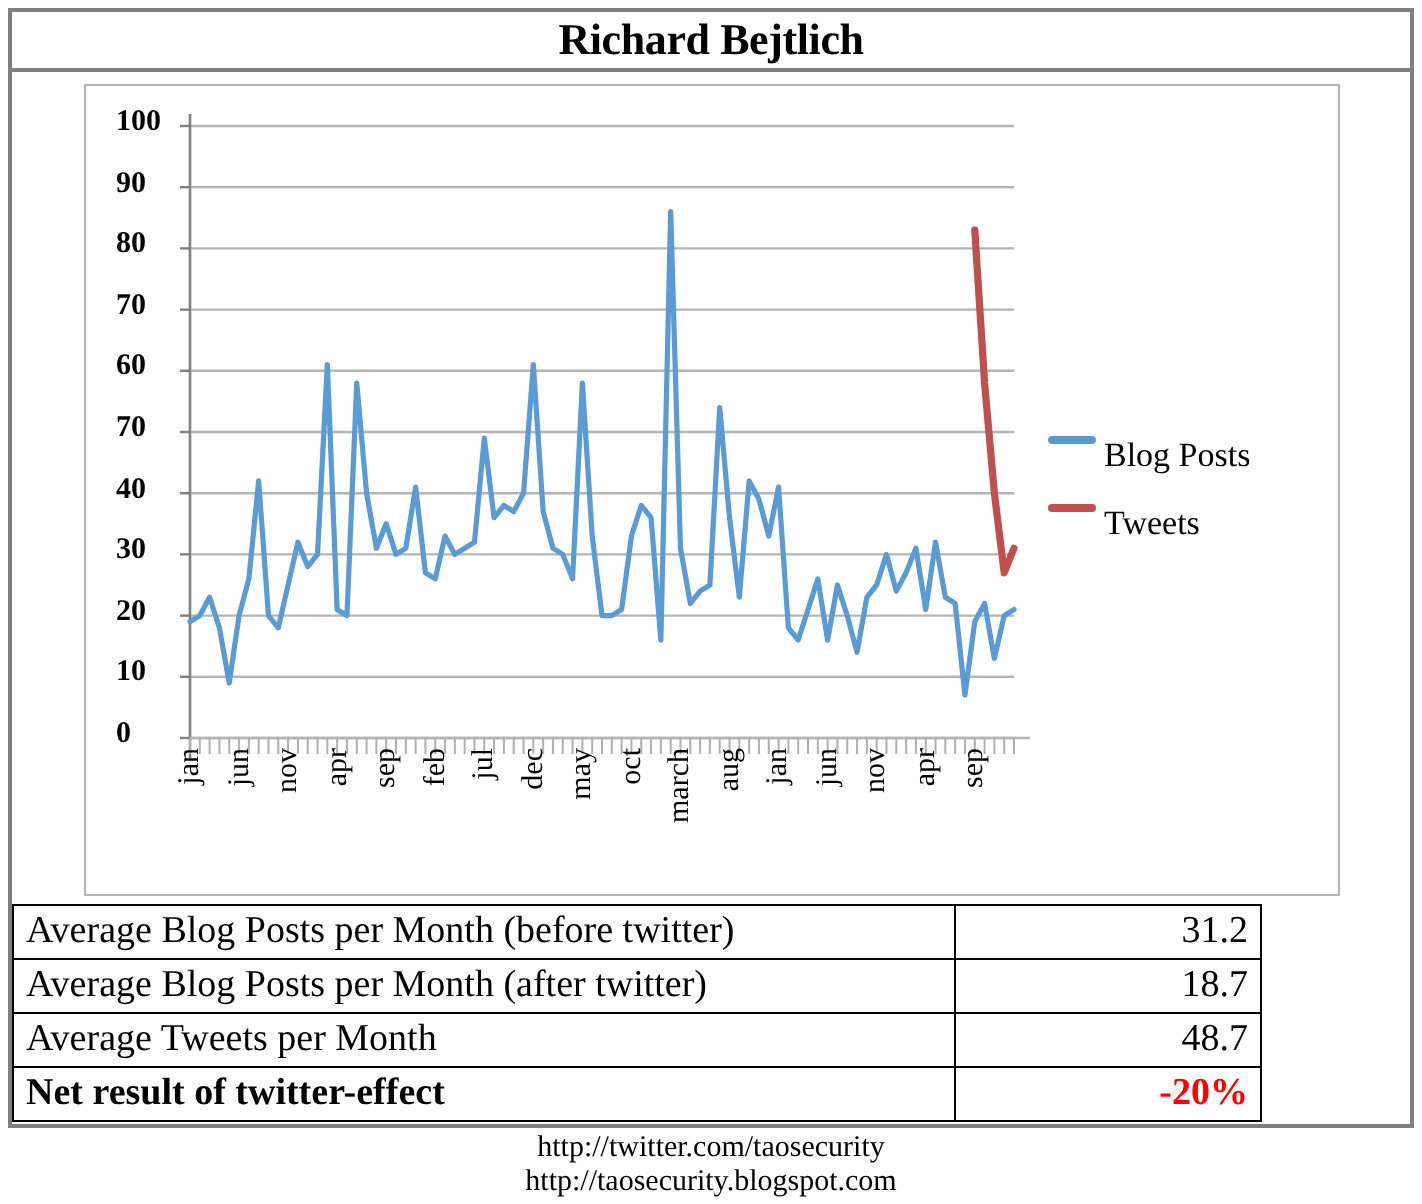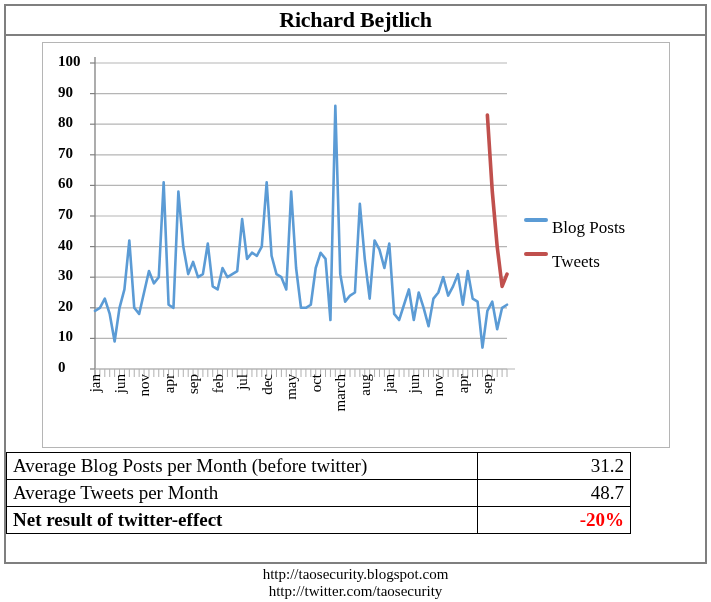--- a/index.html
+++ b/index.html
@@ -348,28 +348,32 @@
       </div>
     </div>
 
   <table class="data-table">
     <tbody id="table-body">
         <tr>
           <td class="label-cell">Average Blog Posts per Month (before twitter)</td>
           <td class="value-cell">31.2</td>
         </tr>
         <tr>
+          <td class="label-cell">Average Blog Posts per Month (after twitter)</td>
+          <td class="value-cell">18.7</td>
+        </tr>
+        <tr>
           <td class="label-cell">Average Tweets per Month</td>
           <td class="value-cell">48.7</td>
         </tr>
         <tr class="emphasis">
           <td class="label-cell">Net result of twitter-effect</td>
           <td class="value-cell">-20%</td>
         </tr>
       </tbody>
   </table>
 
   <div class="footer">
+    <div>http://twitter.com/taosecurity</div>
     <div>http://taosecurity.blogspot.com</div>
-    <div>http://twitter.com/taosecurity</div>
   </div>
 
 </div>
 
 </body></html>

